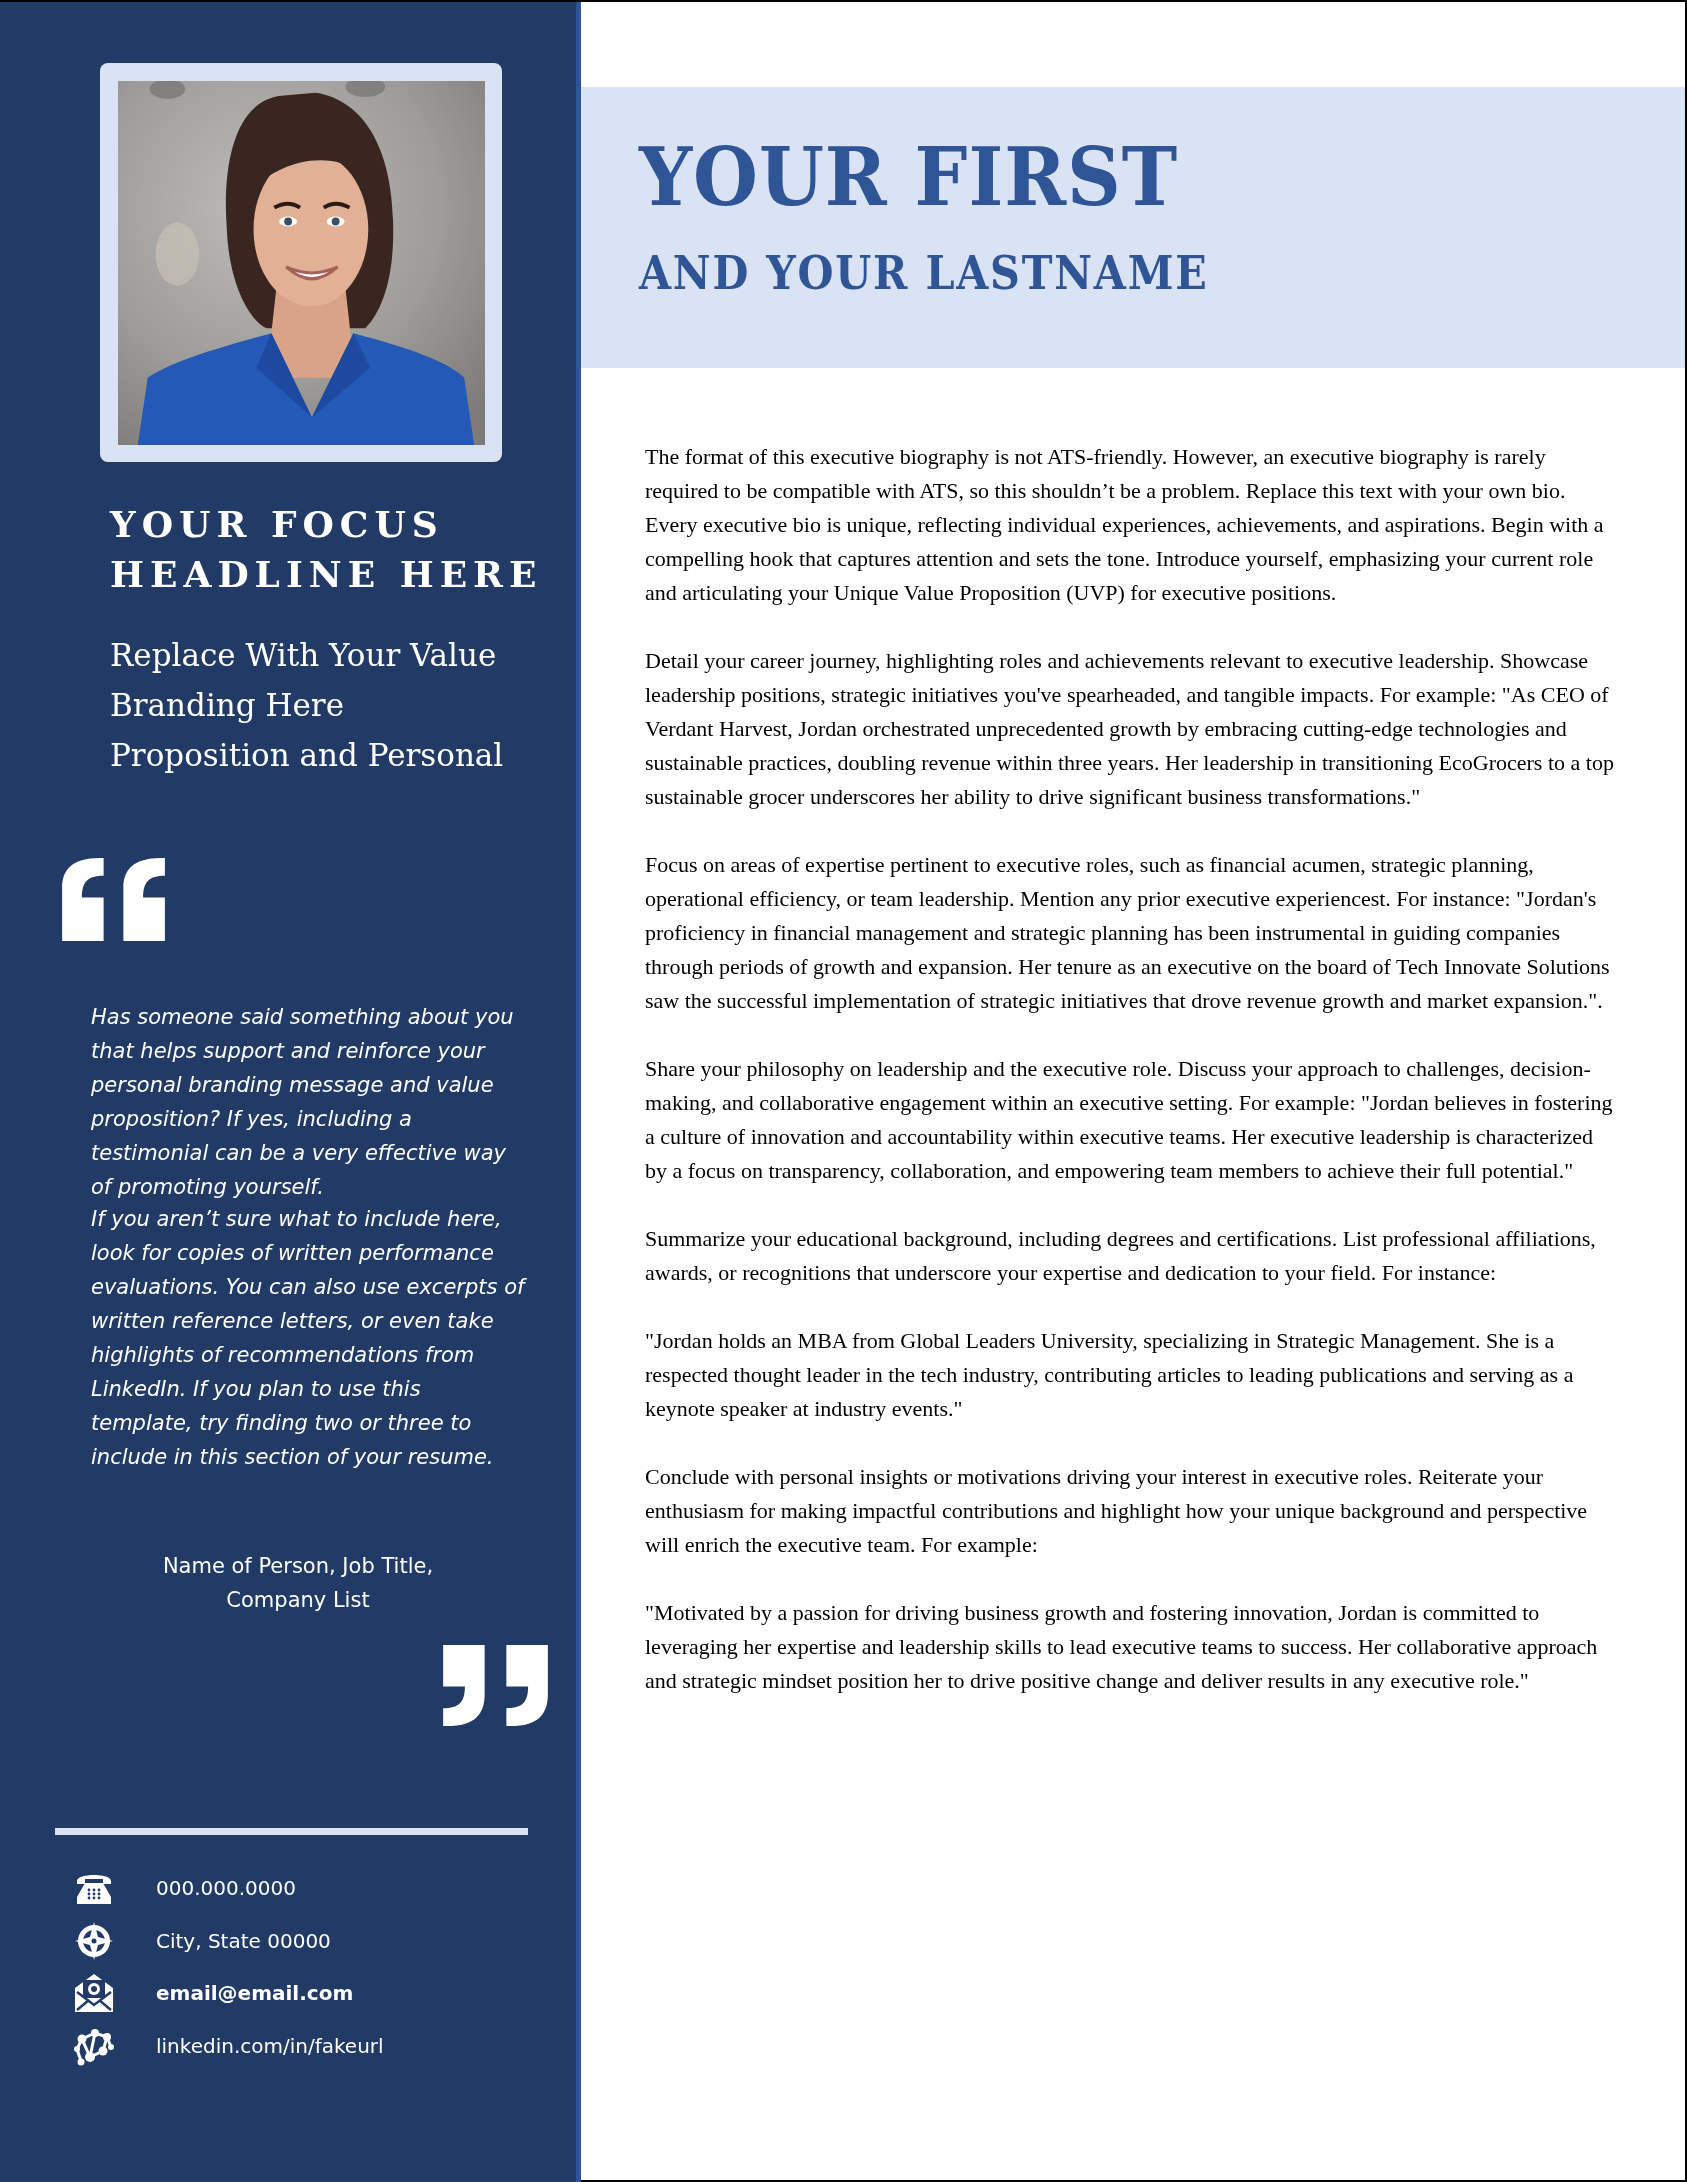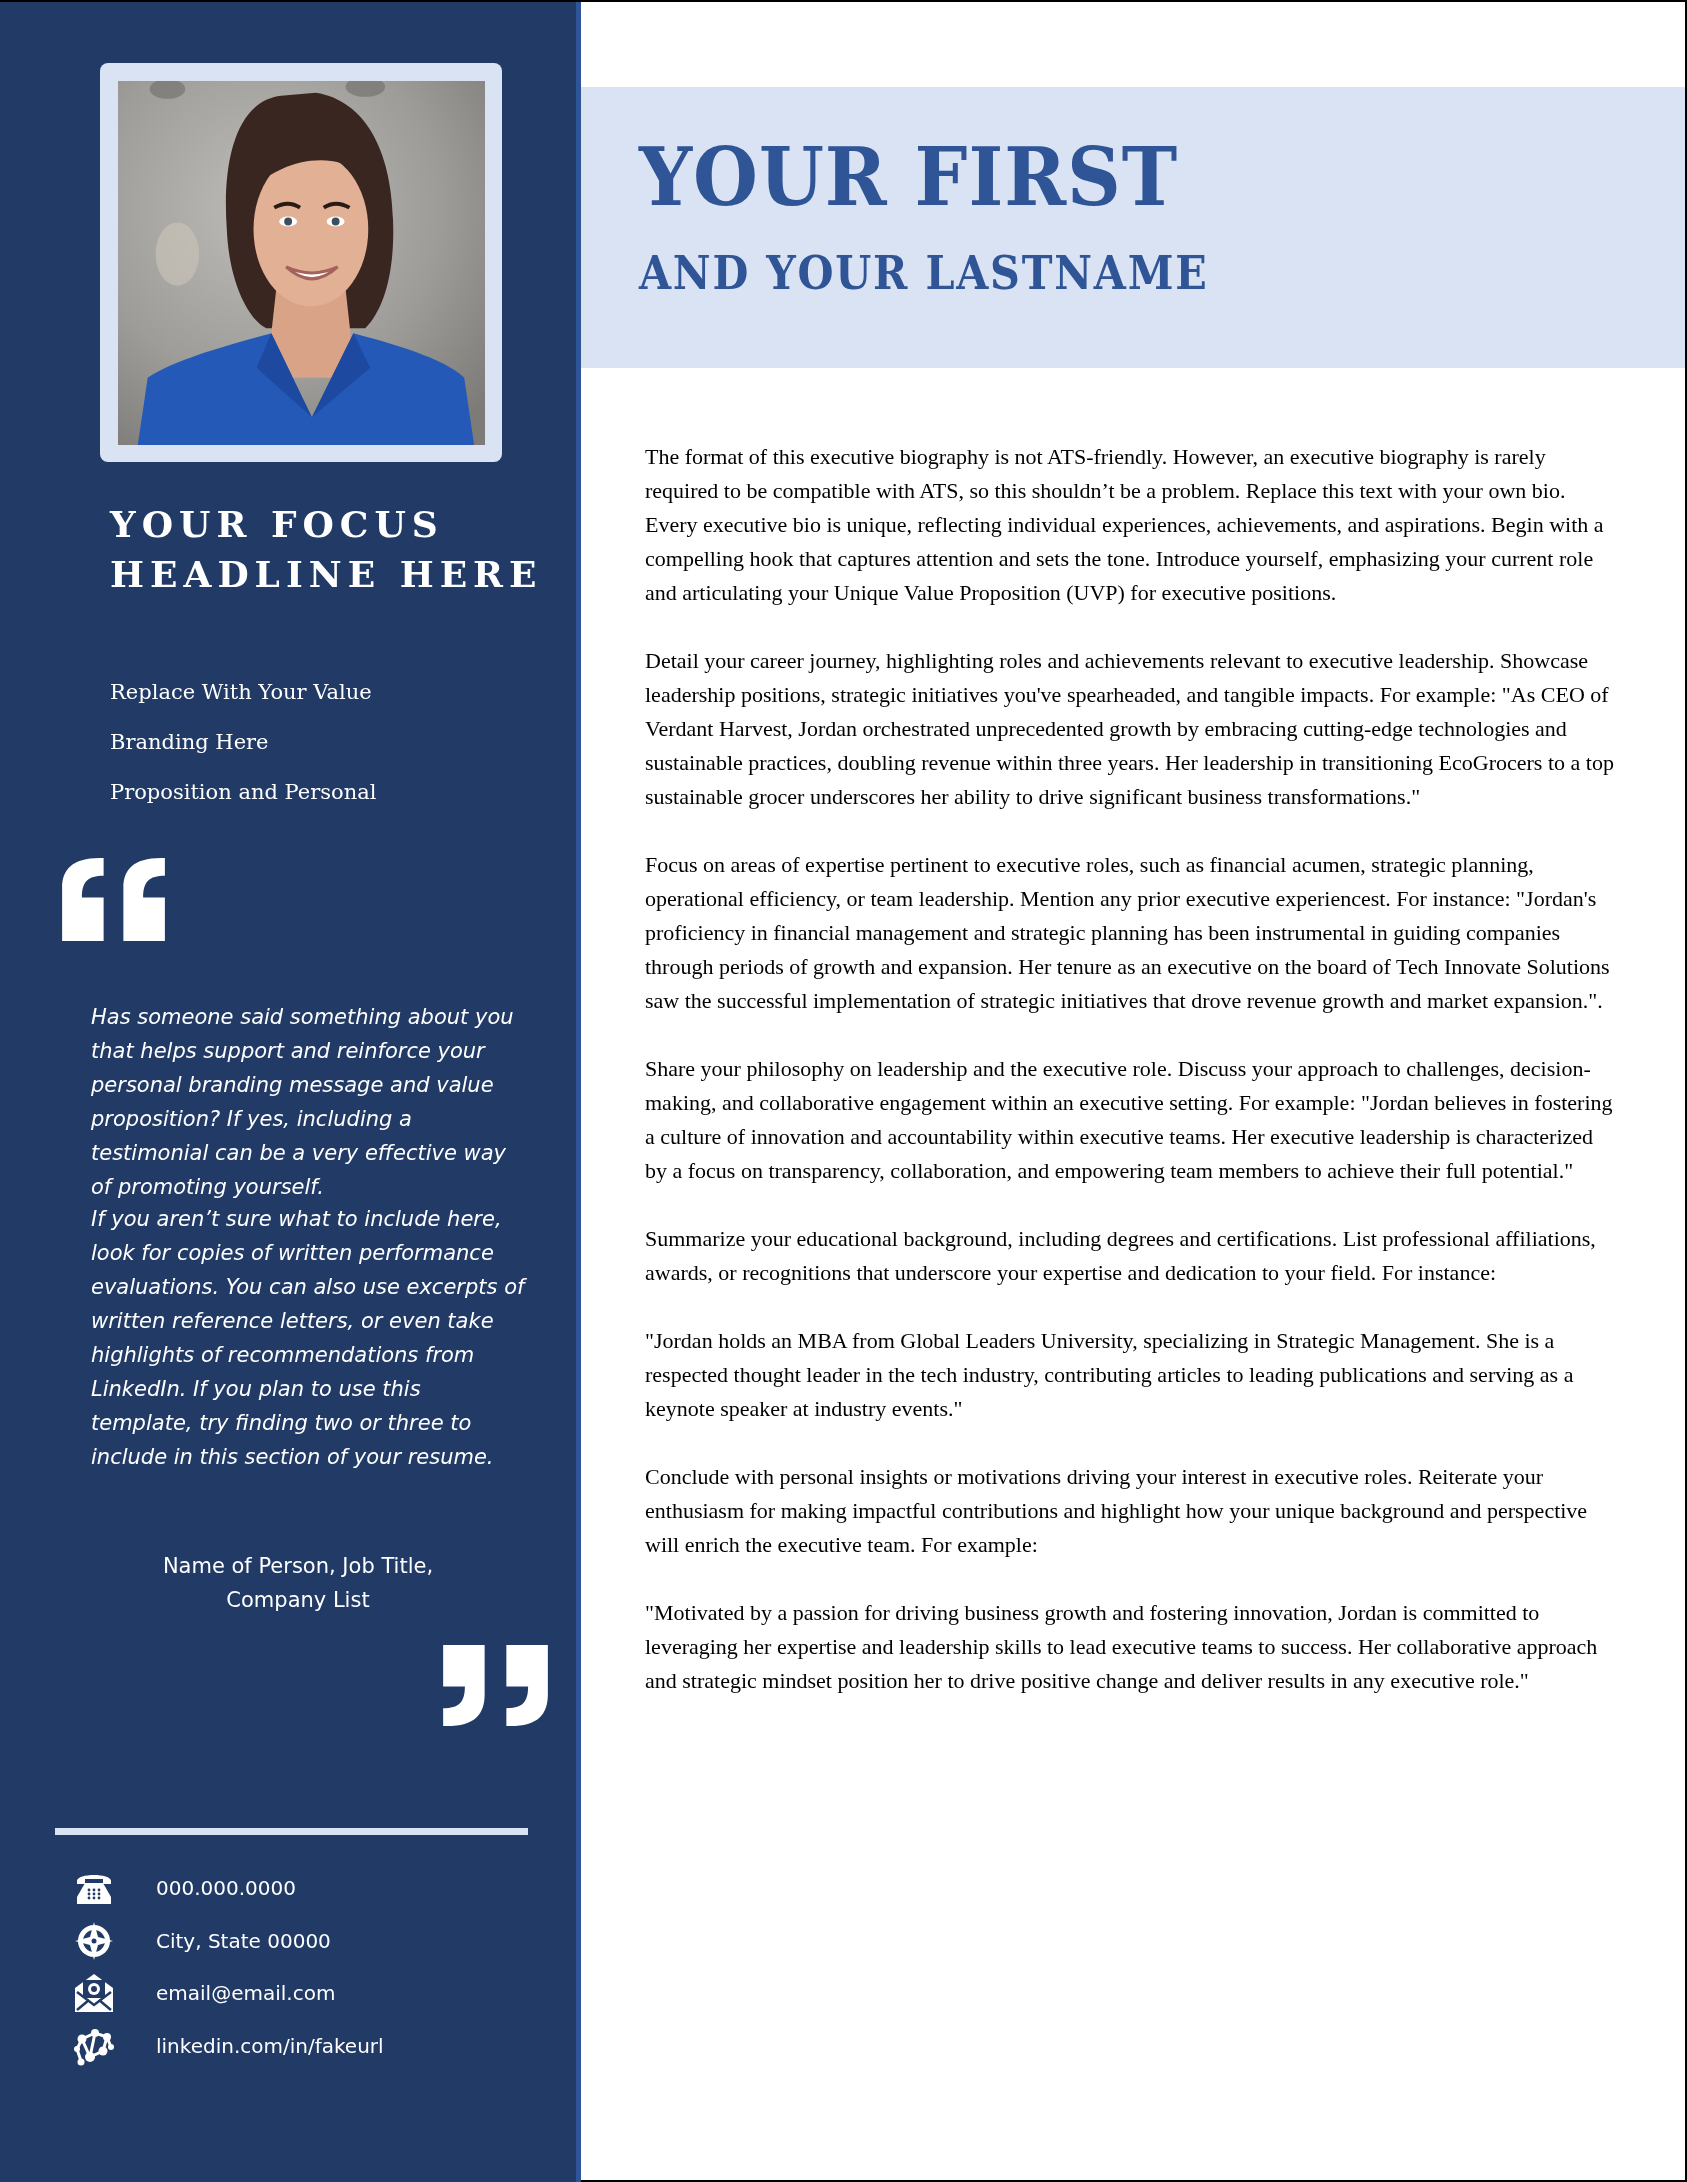--- a/index.html
+++ b/index.html
@@ -11,21 +11,21 @@
              border-right: 5px solid #2E5597; }
   .photo-frame { position: absolute; left: 100px; top: 61px; width: 402px; height: 399px;
                  background: #DAE3F3; border-radius: 8px; }
   .photo { position: absolute; left: 18px; top: 18px; width: 367px; height: 364px; overflow: hidden;
            background: radial-gradient(ellipse at 35% 40%, #b9b8b4 0%, #9c9b97 55%, #7e7d79 100%); }
   .photo svg { width: 100%; height: 100%; display: block; }
   .focus-headline { position: absolute; left: 110px; top: 497px; width: 436px; color: #fff;
                     font-family: "DejaVu Serif", serif; font-weight: bold; font-size: 36px;
                     letter-spacing: 6px; line-height: 50px; }
   .value-prop { position: absolute; left: 110px; top: 628px; width: 455px; color: #fff;
-                font-family: "DejaVu Serif", serif; font-size: 21px; line-height: 50px; margin-top: 37px; }
+                font-family: "DejaVu Serif", serif; font-size: 31px; line-height: 50px; }
   .quote-open, .quote-close { position: absolute; }
   .quote-open { left: 62px; top: 856px; width: 103px; height: 83px; }
   .quote-close { left: 443px; top: 1643px; width: 105px; height: 81px; }
   .quote-text { position: absolute; left: 91px; width: 436px; color: #fff; font-style: italic;
                 font-family: "DejaVu Sans", sans-serif; font-size: 21px; line-height: 34px; }
   .quote-text.p1 { top: 965px; margin-top: 33px; }
   .quote-text.p2 { top: 1200px; }
   .attribution { position: absolute; left: 91px; top: 1547px; width: 414px; text-align: center; color: #fff;
                  font-family: "DejaVu Sans", sans-serif; font-size: 21px; line-height: 34px; }
   .divider { position: absolute; left: 55px; top: 1826px; width: 473px; height: 7px; background: #DAE3F3; }
@@ -147,21 +147,21 @@
         <svg viewBox="0 0 42 42">
           <circle cx="21" cy="21" r="16" fill="#fff"></circle>
           <circle cx="21" cy="21" r="11" fill="#213A66"></circle>
           <path d="M21 2 L25 17 L40 21 L25 25 L21 40 L17 25 L2 21 L17 17 Z" fill="#fff"></path>
           <circle cx="21" cy="21" r="2.5" fill="#213A66"></circle>
         </svg>
       </span>
       <span class="txt">City, State 00000</span>
     </div>
 
-    <div class="contact-row" style="top:1969px;">
+    <div class="contact-row" style="top:1969px;font-weight:bold;">
       <span class="icon">
         <svg viewBox="0 0 42 42">
           <path d="M2 16 L21 2 L40 16 L40 40 L2 40 Z" fill="#fff"></path>
           <rect x="10" y="8" width="22" height="18" fill="#213A66"></rect>
           <circle cx="21" cy="17" r="6" fill="#fff"></circle>
           <circle cx="21" cy="17" r="3" fill="#213A66"></circle>
           <path d="M4 20 L21 33 L38 20" stroke="#213A66" stroke-width="2.5" fill="none"></path>
           <path d="M4 38 L16 28 M38 38 L26 28" stroke="#213A66" stroke-width="2.5"></path>
         </svg>
       </span>

